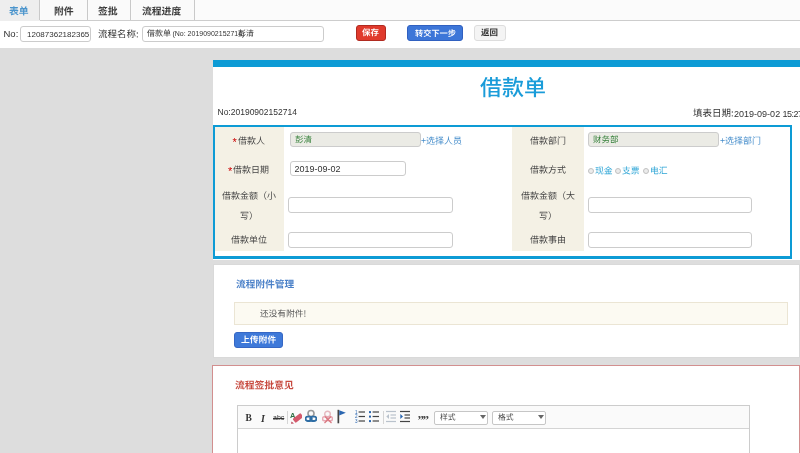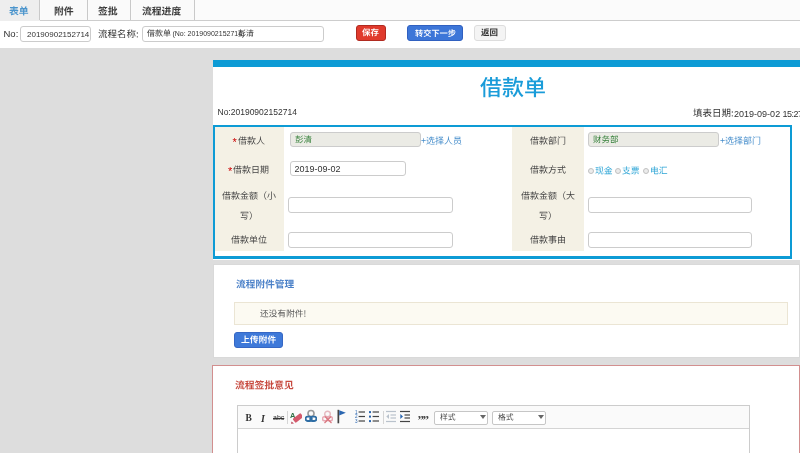--- a/index.html
+++ b/index.html
@@ -40,21 +40,21 @@
         <path transform="translate(1000.0 0)" d="M570 711H804V573H570ZM459 812V472H920V812ZM451 226V125H626V37H388V-68H969V37H746V125H923V226H746V309H947V412H427V309H626V226ZM340 839C263 805 140 775 29 757C42 732 57 692 63 665C102 670 143 677 185 684V568H41V457H169C133 360 76 252 20 187C39 157 65 107 76 73C115 123 153 194 185 271V-89H301V303C325 266 349 227 361 201L430 296C411 318 328 405 301 427V457H408V568H301V710C344 720 385 733 421 747Z"></path>
         <path transform="translate(2000.0 0)" d="M60 764C114 713 183 640 213 594L305 670C272 715 200 784 146 831ZM698 822V678H584V823H466V678H340V562H466V498C466 474 466 449 464 423H332V308H445C428 251 398 196 345 152C370 136 418 91 435 68C509 130 548 218 567 308H698V83H817V308H952V423H817V562H932V678H817V822ZM584 562H698V423H582C583 449 584 473 584 497ZM277 486H43V375H159V130C117 111 69 74 23 26L103 -88C139 -29 183 37 213 37C236 37 270 6 316 -19C389 -59 475 -70 601 -70C704 -70 870 -64 941 -60C942 -26 962 33 975 65C875 50 712 42 606 42C494 42 402 47 334 86C311 98 292 110 277 120Z"></path>
         <path transform="translate(3000.0 0)" d="M386 629V563H251V468H386V311H800V468H945V563H800V629H683V563H499V629ZM683 468V402H499V468ZM714 178C678 145 633 118 582 96C529 119 485 146 450 178ZM258 271V178H367L325 162C360 120 400 83 447 52C373 35 293 23 209 17C227 -9 249 -54 258 -83C372 -70 481 -49 576 -15C670 -53 779 -77 902 -89C917 -58 947 -10 972 15C880 21 795 33 718 52C793 98 854 159 896 238L821 276L800 271ZM463 830C472 810 480 786 487 763H111V496C111 343 105 118 24 -36C55 -45 110 -70 134 -88C218 76 230 328 230 496V652H955V763H623C613 794 599 829 585 857Z"></path>
       </g>
     </svg>
   </div>
 <div style="position:absolute;left:0.0px;top:19.9px;width:39.5px;height:1.2px;background:#eeeeee"></div>
 <div style="position:absolute;left:0.0px;top:21.0px;width:800.0px;height:27.0px;background:#fff"></div>
 <div style="position:absolute;left:3.5px;top:29.1px;font-size:9.5px;color:#333;font-weight:normal;line-height:10.9px;white-space:pre;">No:</div>
 <div style="position:absolute;left:20.0px;top:26.0px;width:71.0px;height:16.0px;background:#fff;border:1px solid #ccc;border-radius:3px;box-sizing:border-box"></div>
-<div style="position:absolute;left:27.0px;top:29.6px;font-size:8.0px;color:#333;font-weight:normal;line-height:9.2px;white-space:pre;">20190902152714</div>
+<div style="position:absolute;left:27.0px;top:29.6px;font-size:8.0px;color:#333;font-weight:normal;line-height:9.2px;white-space:pre;">12087362182365</div>
 <div style="position:absolute;left:97.5px;top:28.7px;line-height:0">
     <svg width="40.6" height="11.9" viewBox="0 0 40.6 11.9" style="display:block;overflow:visible">
       <g fill="#333" transform="translate(0 8.36) scale(0.00950 -0.00950)">
         <path transform="translate(0.0 0)" d="M577 361V-37H644V361ZM400 362V259C400 167 387 56 264 -28C281 -39 306 -62 317 -77C452 19 468 148 468 257V362ZM755 362V44C755 -16 760 -32 775 -46C788 -58 810 -63 830 -63C840 -63 867 -63 879 -63C896 -63 916 -59 927 -52C941 -44 949 -32 954 -13C959 5 962 58 964 102C946 108 924 118 911 130C910 82 909 46 907 29C905 13 902 6 897 2C892 -1 884 -2 875 -2C867 -2 854 -2 847 -2C840 -2 834 -1 831 2C826 7 825 17 825 37V362ZM85 774C145 738 219 684 255 645L300 704C264 742 189 794 129 827ZM40 499C104 470 183 423 222 388L264 450C224 484 144 528 80 554ZM65 -16 128 -67C187 26 257 151 310 257L256 306C198 193 119 61 65 -16ZM559 823C575 789 591 746 603 710H318V642H515C473 588 416 517 397 499C378 482 349 475 330 471C336 454 346 417 350 399C379 410 425 414 837 442C857 415 874 390 886 369L947 409C910 468 833 560 770 627L714 593C738 566 765 534 790 503L476 485C515 530 562 592 600 642H945V710H680C669 748 648 799 627 840Z"></path>
         <path transform="translate(1000.0 0)" d="M532 733H834V549H532ZM462 798V484H907V798ZM448 209V144H644V13H381V-53H963V13H718V144H919V209H718V330H941V396H425V330H644V209ZM361 826C287 792 155 763 43 744C52 728 62 703 65 687C112 693 162 702 212 712V558H49V488H202C162 373 93 243 28 172C41 154 59 124 67 103C118 165 171 264 212 365V-78H286V353C320 311 360 257 377 229L422 288C402 311 315 401 286 426V488H411V558H286V729C333 740 377 753 413 768Z"></path>
         <path transform="translate(2000.0 0)" d="M263 529C314 494 373 446 417 406C300 344 171 299 47 273C61 256 79 224 86 204C141 217 197 233 252 253V-79H327V-27H773V-79H849V340H451C617 429 762 553 844 713L794 744L781 740H427C451 768 473 797 492 826L406 843C347 747 233 636 69 559C87 546 111 519 122 501C217 550 296 609 361 671H733C674 583 587 508 487 445C440 486 374 536 321 572ZM773 42H327V271H773Z"></path>
         <path transform="translate(3000.0 0)" d="M512 450C489 325 449 200 392 120C409 111 440 92 453 81C510 168 555 301 582 437ZM782 440C826 331 868 185 882 91L952 113C936 207 894 349 848 460ZM532 838C509 710 467 583 408 496V553H279V731C327 743 372 757 409 772L364 831C292 799 168 770 63 752C71 735 81 710 84 694C124 700 167 707 209 715V553H54V483H200C162 368 94 238 33 167C45 150 63 121 70 103C119 164 169 262 209 362V-81H279V370C311 326 349 270 365 241L409 300C390 325 308 416 279 445V483H398L394 477C412 468 444 449 458 438C494 491 527 560 553 637H653V12C653 -1 649 -5 636 -5C623 -6 579 -6 532 -5C543 -24 554 -56 559 -76C621 -76 664 -74 691 -63C718 -51 728 -30 728 12V637H863C848 601 828 561 810 526L877 510C904 567 934 635 958 697L909 711L898 707H576C586 745 596 784 604 824Z"></path>
         <path transform="translate(4000.0 0)" d="M139 390C175 390 205 418 205 460C205 501 175 530 139 530C102 530 73 501 73 460C73 418 102 390 139 390ZM139 -13C175 -13 205 15 205 56C205 98 175 126 139 126C102 126 73 98 73 56C73 15 102 -13 139 -13Z"></path>
       </g>
     </svg>

